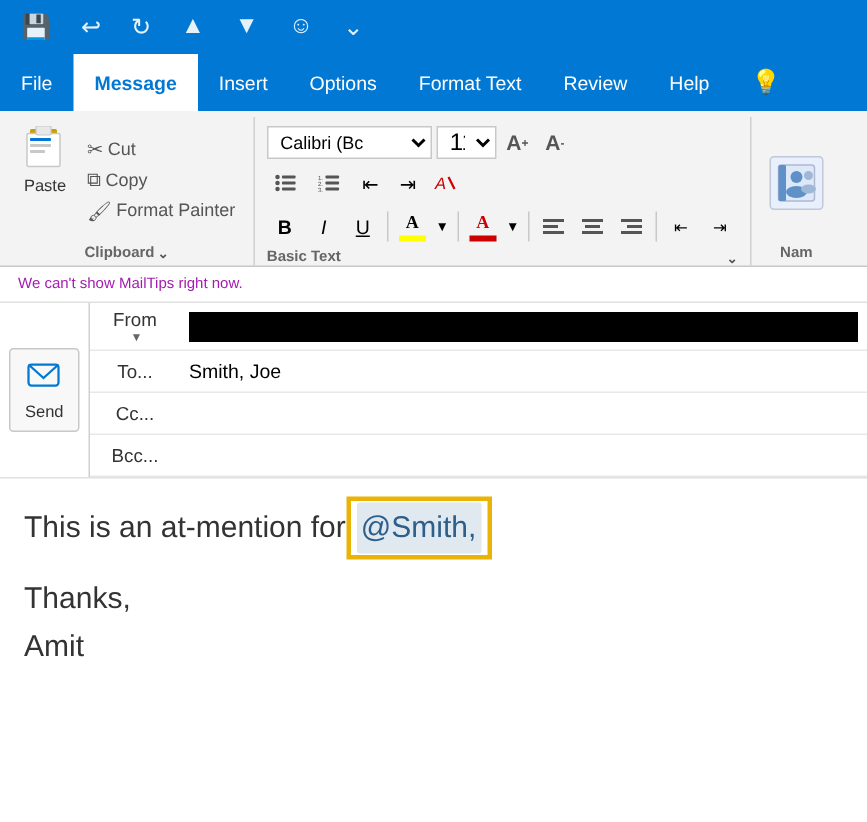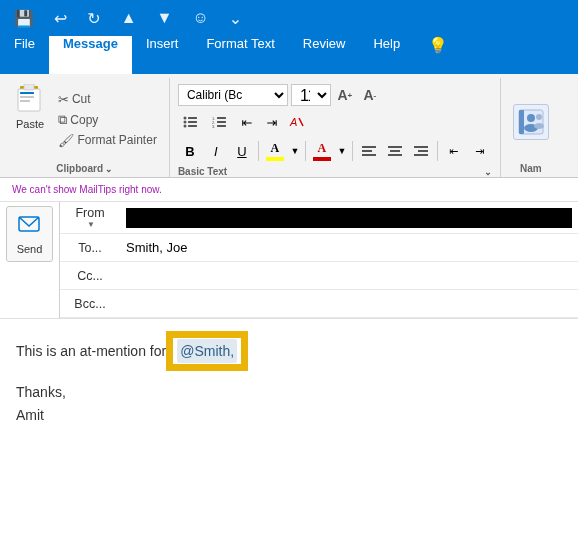--- a/index.html
+++ b/index.html
@@ -19,20 +19,21 @@
     
     .menu-bar {
       background: #0078d4;
       height: 38px;
       display: flex;
       align-items: stretch;
     }
     .menu-item {
       padding: 0 14px;
       display: flex;
+      align-items: center;
       color: #fff;
       font-size: 13px;
       cursor: pointer;
       white-space: nowrap;
     }
     .menu-item.active { background: #fff; color: #0078d4; font-weight: 600; }
 
     
     .ribbon {
       background: #f3f3f3;
@@ -159,20 +160,21 @@
     .email-header {
       display: flex;
       align-items: stretch;
     }
 
     .send-col {
       width: 60px;
       display: flex;
       flex-direction: column;
       align-items: center;
+      justify-content: center;
       border-right: 1px solid #d0d0d0;
       padding: 4px;
     }
     .send-btn {
       display: flex; flex-direction: column; align-items: center;
       padding: 6px 10px; cursor: pointer; border-radius: 3px;
       border: 1px solid #c8c8c8; background: #f8f8f8;
     }
     .send-icon { font-size: 22px; color: #0078d4; }
     .send-label { font-size: 11px; color: #333; margin-top: 2px; }
@@ -208,34 +210,34 @@
       background: transparent;
     }
     .field-value-black {
       flex: 1; height: 20px;
       background: #000; margin: 4px 6px;
     }
 
     
     .email-body {
       padding: 12px 16px;
-      font-size: 14px;
+      font-size: 20px;
       color: #333;
       line-height: 1.6;
       border-top: 1px solid #e0e0e0;
       flex: 1;
     }
     .mention-line {
       display: flex;
       align-items: center;
       flex-wrap: wrap;
       margin-bottom: 10px;
     }
     .mention-box {
-      border: 7px solid #eab308;
+      border: 3px solid #eab308;
       padding: 1px 4px;
       display: inline-flex;
       align-items: center;
     }
     .at-mention {
       background: #e0e8f0;
       color: #2c5f8a;
       padding: 1px 3px;
       border-radius: 2px;
     }
@@ -257,20 +259,23 @@
   <div class="menu-item">
     <span>File</span>
   </div>
   <div class="menu-item active">
     <span>Message</span>
   </div>
   <div class="menu-item">
     <span>Insert</span>
   </div>
   <div class="menu-item">
+    <span>Options</span>
+  </div>
+  <div class="menu-item">
     <span>Format Text</span>
   </div>
   <div class="menu-item">
     <span>Review</span>
   </div>
   <div class="menu-item">
     <span>Help</span>
   </div>
   <div class="menu-item" style="font-size:16px;">💡</div>
 </div>

